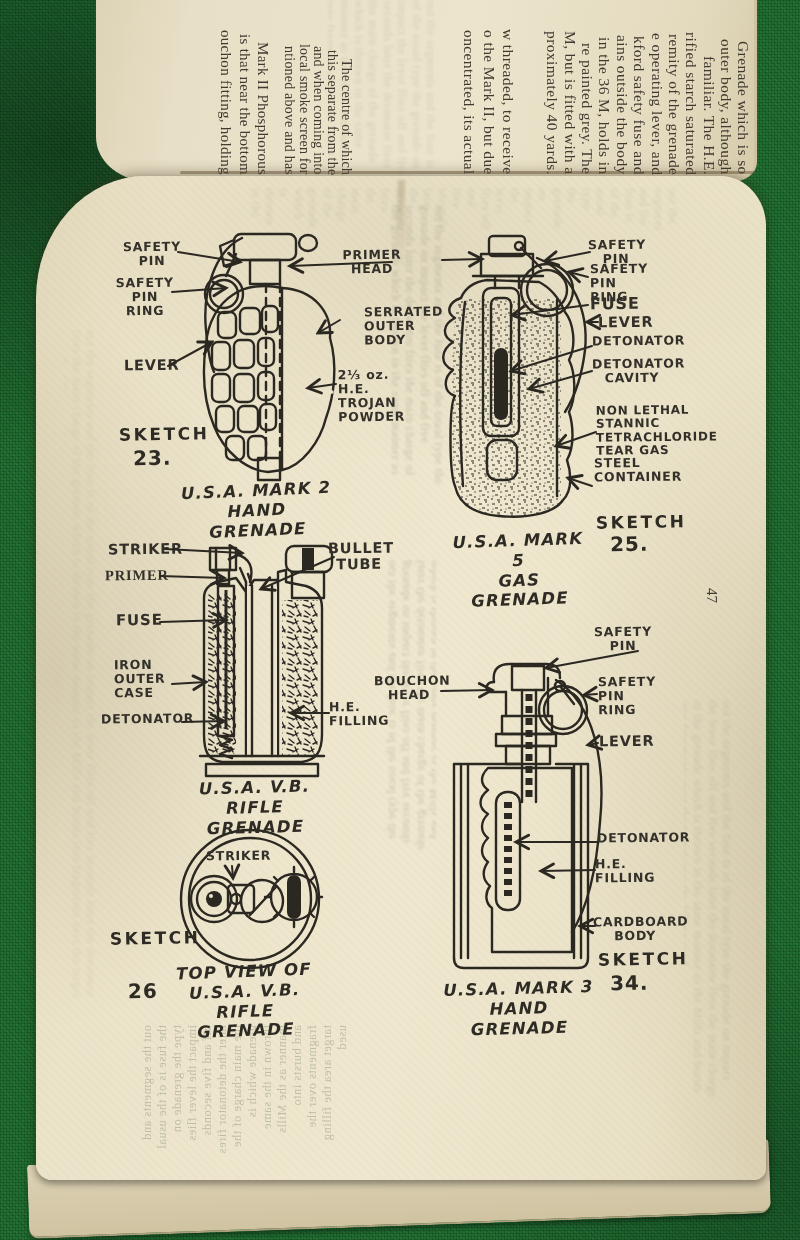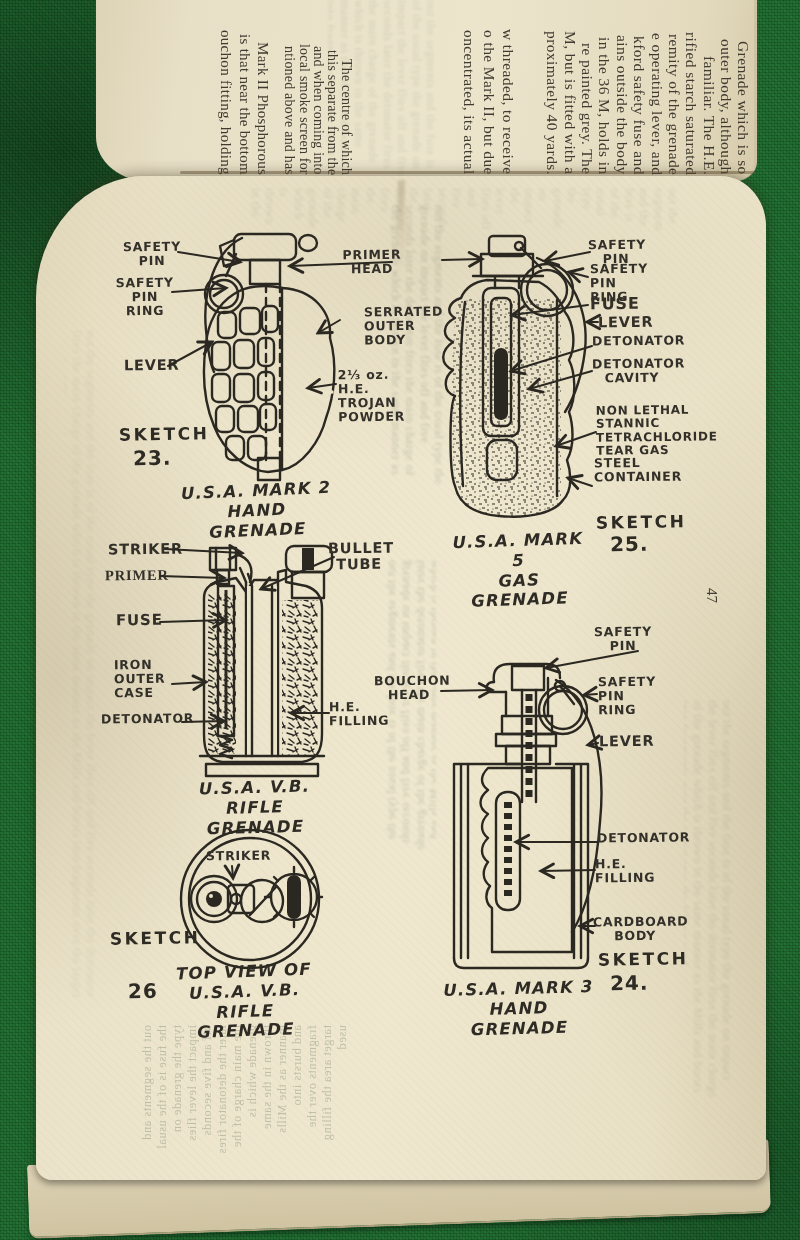--- a/index.html
+++ b/index.html
@@ -358,21 +358,21 @@
 <div class="lbl" style="left:598px;top:675px;">SAFETY
 PIN
 RING</div>
 <div class="lbl lg" style="left:599px;top:733px;">LEVER</div>
 <div class="lbl" style="left:597px;top:831px;">DETONATOR</div>
 <div class="lbl" style="left:595px;top:857px;">H.E.
 FILLING</div>
 <div class="lbl c" style="left:593px;top:915px;width:84px;">CARDBOARD
 BODY</div>
 <div class="sk" style="left:598px;top:949px;">SKETCH</div>
-<div class="sk sknum" style="left:610px;top:971px;">24.</div>
+<div class="sk sknum" style="left:610px;top:971px;">34.</div>
 <div class="cap" style="left:438px;top:979px;width:162px;transform:rotate(-1.5deg);">U.S.A.  MARK 3
 HAND GRENADE</div>
 
 <div class="page-num">47</div>
 
 <svg id="arrows" width="800" height="1240" viewBox="0 0 800 1240">
   <g stroke="#2b2822" stroke-width="2" stroke-linecap="round" fill="none">
     <path d="M178,252 L240,262" marker-end="url(#ah)"></path>
     <path d="M172,292 L226,288" marker-end="url(#ah)"></path>
     <path d="M168,366 L212,342" marker-end="url(#ah)"></path>

